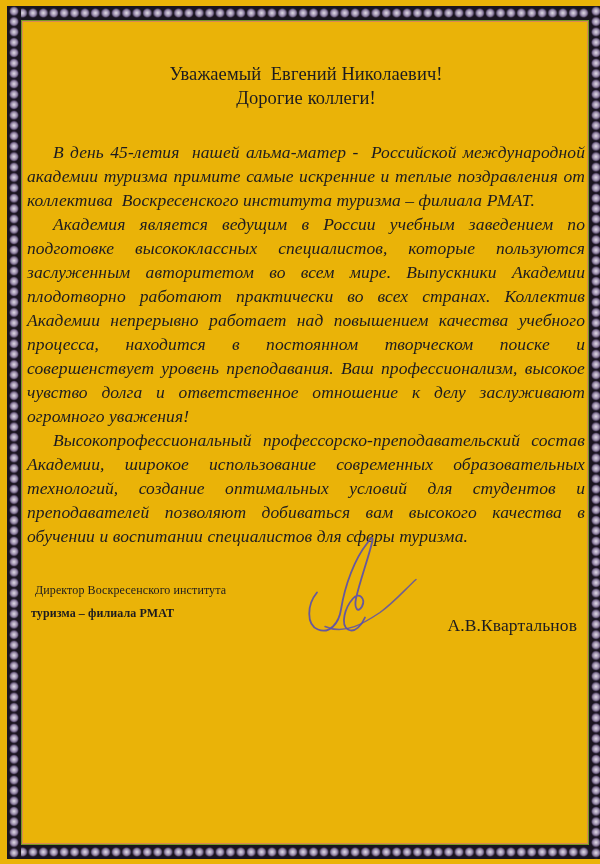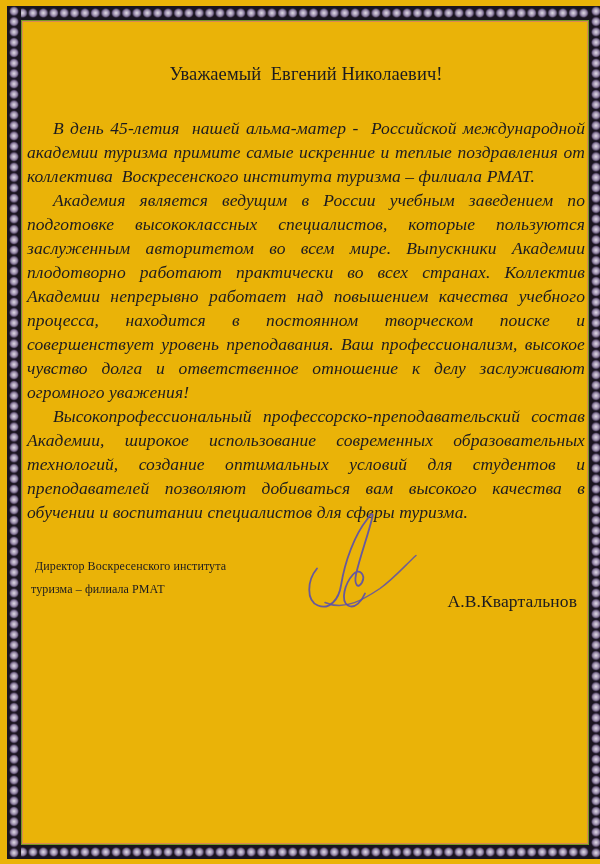--- a/index.html
+++ b/index.html
@@ -59,21 +59,21 @@
   .body-text{margin-top:30px;font-style:italic;}
   .body-text p{
     margin:0;text-align:justify;text-indent:26px;
   }
   .sig-row{
     position:relative;margin-top:13px;height:90px;
   }
   .sig-position{
     position:absolute;left:8px;top:18px;line-height:23px;font-size:12px;
   }
-  .sig-position .l2{margin-left:-4px;}
+  .sig-position .l2{margin-left:-4px;font-weight:bold;}
   .sig-name{
     position:absolute;right:8px;top:52px;font-size:17.5px;
   }
   .sig-ink{
     position:absolute;left:268px;top:-30px;width:135px;height:118px;
   }
   .sig-ink svg{width:100%;height:100%;}
 </style>
 </head>
 <body>
@@ -84,20 +84,21 @@
   <div class="strip h bottom"></div>
   <div class="strip v left"></div>
   <div class="strip v right"></div>
   <div class="inner-line-green"></div>
   <div class="inner-line-magenta"></div>
 
   <div class="content">
 
     <div class="greeting">
       <div>Уважаемый&nbsp; Евгений Николаевич!</div>
+      <div>Дорогие коллеги!</div>
     </div>
 
     <div class="body-text">
       <p>В день 45-летия &nbsp;нашей альма-матер - &nbsp;Российской международной академии туризма примите самые искренние и теплые поздравления от коллектива &nbsp;Воскресенского института туризма – филиала РМАТ.</p>
       <p>Академия является ведущим в России учебным заведением по подготовке высококлассных специалистов, которые пользуются заслуженным авторитетом во всем мире. Выпускники Академии плодотворно работают практически во всех странах. Коллектив Академии непрерывно работает над повышением качества учебного процесса, находится в постоянном творческом поиске и совершенствует уровень преподавания. Ваш профессионализм, высокое чувство долга и ответственное отношение к делу заслуживают огромного уважения!</p>
       <p>Высокопрофессиональный профессорско-преподавательский состав Академии, широкое использование современных образовательных технологий, создание оптимальных условий для студентов и преподавателей позволяют добиваться вам высокого качества в обучении и воспитании специалистов для сферы туризма.</p>
     </div>
 
     <div class="sig-row">
       <div class="sig-position">

